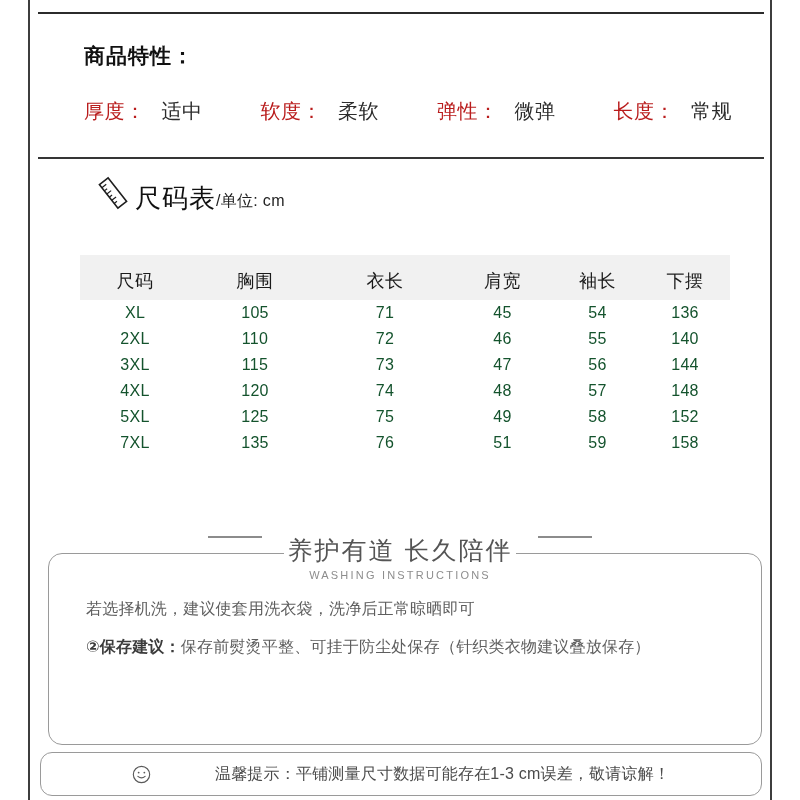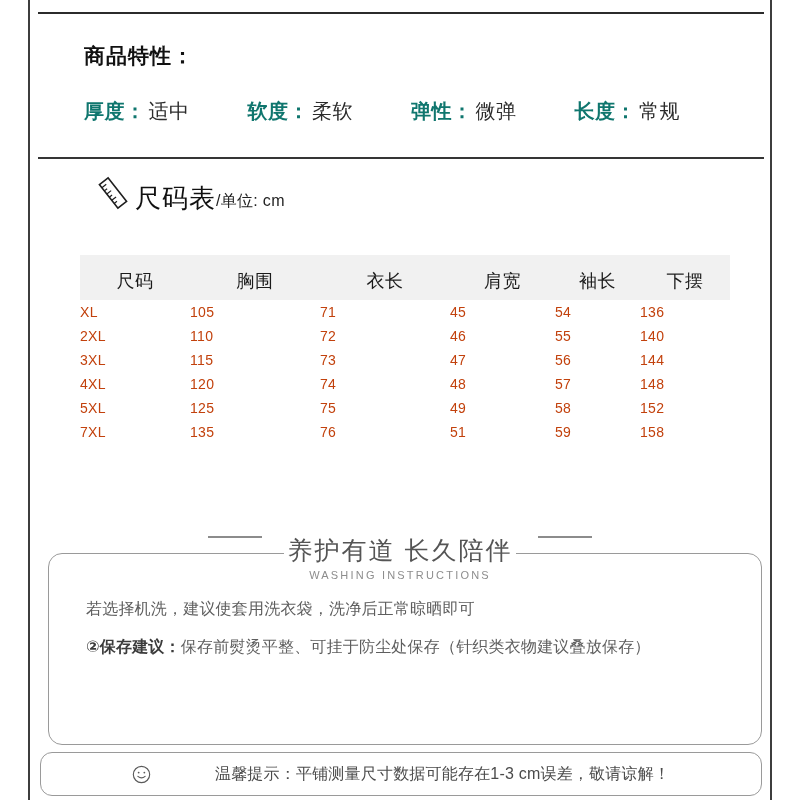--- a/index.html
+++ b/index.html
@@ -61,29 +61,29 @@
   }
   .attr {
     display: flex;
     align-items: baseline;
     margin-right: 58px;
     white-space: nowrap;
   }
   .attr:last-child { margin-right: 0; }
   .attr-label {
     font-size: 20px;
-    font-weight: bold;
-    color: #0f766e;
+    font-weight: normal;
+    color: #b91c1c;
     letter-spacing: 0.5px;
   }
   .attr-value {
     font-size: 20px;
     font-weight: normal;
     color: #2c2c2c;
-    margin-left: 3px;
+    margin-left: 16px;
     letter-spacing: 0.5px;
   }
 
   .divider {
     position: absolute;
     left: 38px; top: 157px;
     width: 726px; height: 2px;
     background: #353535;
   }
 
@@ -127,24 +127,25 @@
   .size-table th {
     background: #f1f1f1;
     font-size: 18px;
     font-weight: normal;
     color: #1b1b1b;
     padding: 14px 0 7px 0;
     text-align: center;
     letter-spacing: 0.5px;
   }
   .size-table td {
-    font-size: 14px;
-    font-weight: normal;
-    color: #c2410c;
+    font-size: 16px;
+    font-weight: normal;
+    color: #14532d;
     padding: 4px 0 4px 0;
+    text-align: center;
     letter-spacing: 0.3px;
   }
   .col-size   { width: 110px; }
   .col-bust   { width: 130px; }
   .col-length { width: 130px; }
   .col-shoulder { width: 105px; }
   .col-sleeve { width: 85px; }
   .col-hem    { width: 90px; }
 
   

